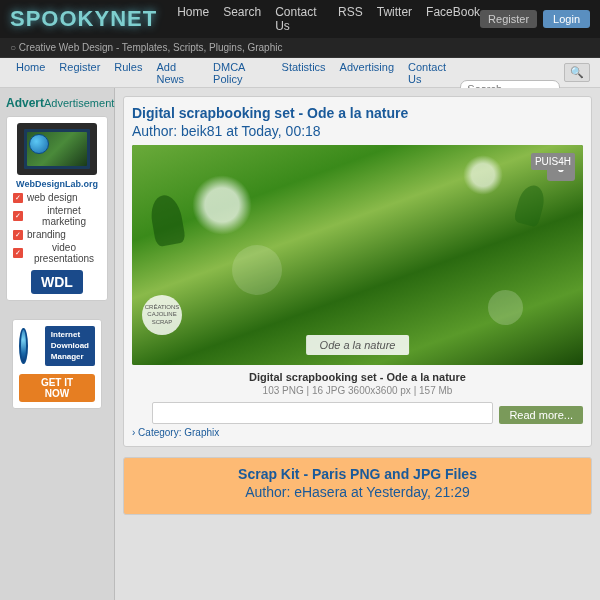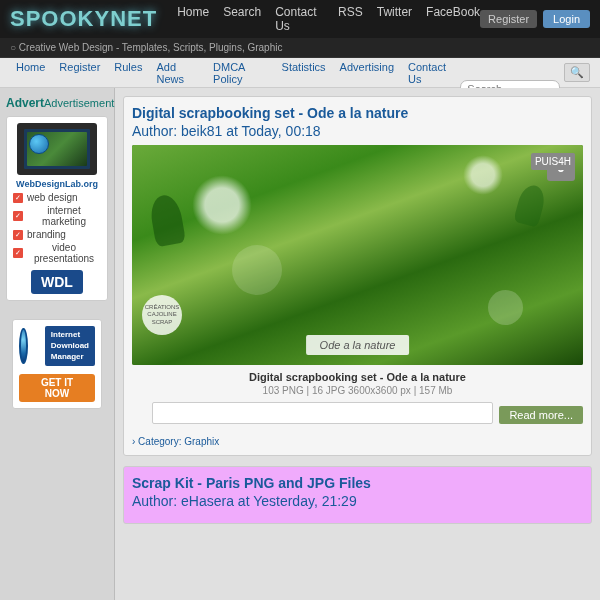--- a/index.html
+++ b/index.html
@@ -426,29 +426,30 @@
       color: #fff;
       border: none;
       padding: 3px 10px;
       font-size: 11px;
       border-radius: 2px;
       cursor: pointer;
     }
     .category-tag {
       font-size: 10px;
       color: #555;
-      margin-top: 12px;
+      margin-top: 3px;
     }
     .category-tag span { color: #1a5a9a; cursor: pointer; }
 
     .article-card-2 {
-      background: #f0abfc;
+      background: #fdba74;
       border: 1px solid #ccc;
       border-radius: 3px;
       padding: 8px;
+      text-align: center;
     }
   </style>
 </head>
 <body>
 
 <div id="top-nav">
   <div id="logo">SPOOKYNET</div>
   <div class="top-nav-links">
     <a>Home</a>
     <a>Search</a>

